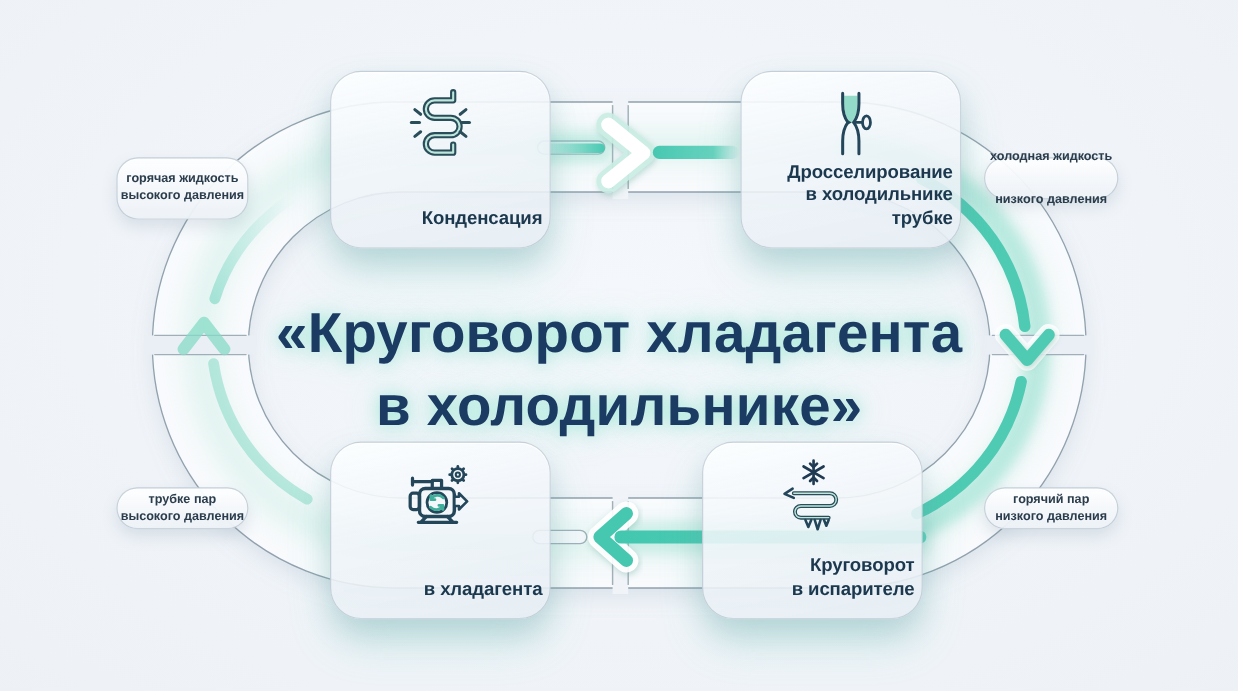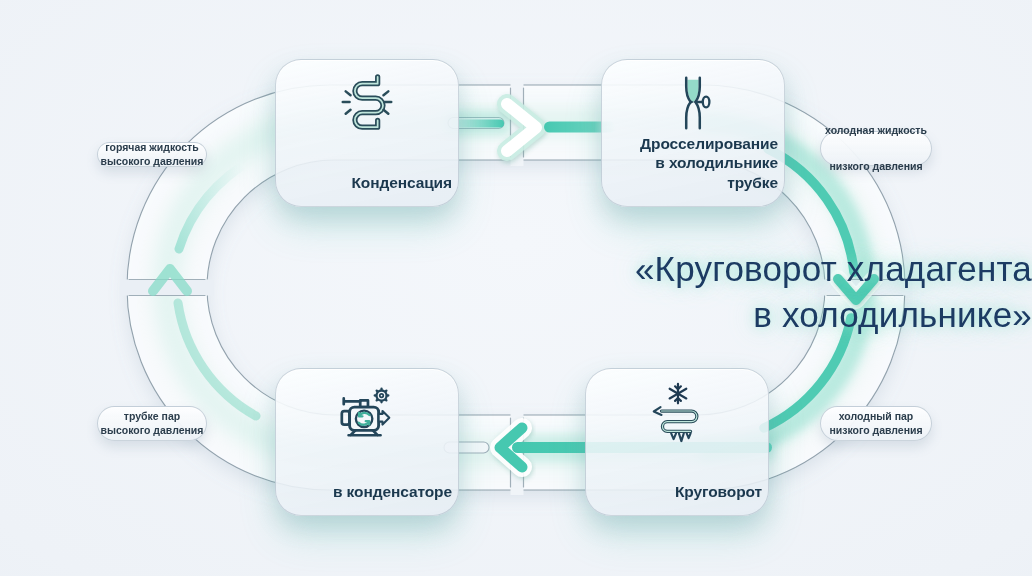--- a/index.html
+++ b/index.html
@@ -13,49 +13,49 @@
   
   .card{
     position:absolute;width:182px;height:146px;border-radius:26px;z-index:2;
     background:linear-gradient(168deg, rgba(252,254,255,0.93) 0%, rgba(240,245,249,0.88) 45%, rgba(229,237,243,0.90) 100%);
     border:1px solid rgba(158,176,190,0.50);
     box-shadow: inset 0 1px 0 rgba(255,255,255,0.9),
                 0 12px 22px rgba(98,128,150,0.20),
                 0 20px 38px -4px rgba(92,206,181,0.30);
   }
   .card-tl{left:275px;top:59px;}
-  .card-tr{left:601px;top:59px;}
+  .card-tr{left:617px;top:59px;}
   .card-bl{left:275px;top:368px;}
   .card-br{left:585px;top:368px;}
   .card .icon{position:absolute;top:12px;left:50%;transform:translateX(-50%);}
   .card-label{
     position:absolute;left:6px;right:6px;bottom:13px;text-align:right;
     font-size:15.5px;font-weight:700;line-height:1.28;color:#1b384e;letter-spacing:-0.1px;
   }
   .card-label span{display:block;}
 
   
   .pill{
     position:absolute;z-index:3;display:flex;flex-direction:column;align-items:center;justify-content:center;
     border-radius:18px;box-sizing:border-box;
     background:linear-gradient(180deg, rgba(253,254,255,0.97), rgba(236,241,246,0.95));
     border:1px solid rgba(160,177,191,0.55);
     box-shadow: inset 0 1px 0 rgba(255,255,255,0.9), 0 6px 12px rgba(98,128,150,0.18);
     font-size:10.5px;font-weight:600;line-height:1.32;color:#2b3d4c;text-align:center;
   }
   .pill span{display:block;white-space:nowrap;}
-  .pill-lt{left:97px;top:142px;width:110px;height:25px;}
+  .pill-lt{left:97px;top:131px;width:110px;height:52px;}
   .pill-rt{left:820px;top:131px;width:112px;height:35px;gap:22px;}
   .pill-lb{left:97px;top:406px;width:110px;height:35px;}
   .pill-rb{left:820px;top:406px;width:112px;height:35px;}
 
   
   .title{
-    position:absolute;left:0;right:0;top:246px;z-index:2;text-align:right;
-    font-size:35px;font-weight:400;line-height:1.3;color:#1c3b63;letter-spacing:0.2px;
+    position:absolute;left:0;right:0;top:246px;z-index:2;text-align:center;
+    font-size:47px;font-weight:700;line-height:1.3;color:#1c3b63;letter-spacing:0.2px;
     text-shadow:0 0 12px rgba(151,232,212,0.85), 0 0 28px rgba(151,232,212,0.45);
   }
 </style>
 </head>
 <body>
 
 <div class="stage">
 
   <svg class="ring-layer" width="1032" height="576" viewBox="0 0 1032 576">
     <defs>
@@ -203,21 +203,21 @@
       <rect x="6" y="31" width="8" height="14" rx="2.5" stroke="#24465a" stroke-width="2.8"></rect>
       <circle cx="29" cy="39" r="8.5" stroke="#24465a" stroke-width="2.4"></circle>
       <g stroke="#3fae9a" stroke-width="2.4">
         <path d="M 34.5 35 A 6.5 6.5 0 0 0 23.8 36.5 M 23.8 33 v 3.5 h 3.5"></path>
         <path d="M 23.5 43 A 6.5 6.5 0 0 0 34.2 41.5 M 34.2 45 v -3.5 h -3.5"></path>
       </g>
       <path d="M 44 34 h 4 v -3 l 7 7 -7 7 v -3 h -4 z" fill="#f3f7fa" stroke="#24465a" stroke-width="2.2"></path>
       <path d="M 20 51 l -5 5 M 38 51 l 5 5 M 13 56 h 33" stroke="#24465a" stroke-width="2.8"></path>
     </svg>
     <div class="card-label">
-      <span>в конденсаторе</span>
+      <span>в хладагента</span>
     </div>
   </div>
 
   <div class="card card-br">
     <svg class="icon" width="62" height="62" viewBox="0 0 64 64" fill="none" stroke-linecap="round" stroke-linejoin="round">
       <g stroke="#1f3a52" stroke-width="2.3">
         <line x1="33" y1="3" x2="33" y2="23"></line>
         <line x1="24.4" y1="8" x2="41.6" y2="18"></line>
         <line x1="41.6" y1="8" x2="24.4" y2="18"></line>
         <path d="M 30 5.5 L 33 8.5 L 36 5.5 M 30 20.5 L 33 17.5 L 36 20.5"></path>
@@ -226,33 +226,34 @@
       <path d="M 16 31 H 47 A 5.5 5.5 0 0 1 47 42 H 22 A 5 5 0 0 0 22 52 H 46" stroke="#2a4d5a" stroke-width="3.4"></path>
       <path d="M 16 31 H 47 A 5.5 5.5 0 0 1 47 42 H 22 A 5 5 0 0 0 22 52 H 46" stroke="#bfe6dc" stroke-width="1.2"></path>
       <g stroke="#24465a" stroke-width="2.2">
         <path d="M 26 54 l 2.5 6 2.5 -6"></path>
         <path d="M 34 54 l 2.5 8 2.5 -8"></path>
         <path d="M 42 54 l 2 5 2 -5"></path>
       </g>
     </svg>
     <div class="card-label">
       <span>Круговорот</span>
+      <span>в испарителе</span>
     </div>
   </div>
 
   <div class="pill pill-lt">
     <span>горячая жидкость</span>
     <span>высокого давления</span>
   </div>
   <div class="pill pill-rt">
     <span>холодная жидкость</span>
     <span>низкого давления</span>
   </div>
   <div class="pill pill-lb">
     <span>трубке пар</span>
     <span>высокого давления</span>
   </div>
   <div class="pill pill-rb">
-    <span>холодный пар</span>
+    <span>горячий пар</span>
     <span>низкого давления</span>
   </div>
 
 </div>
 
 </body></html>

